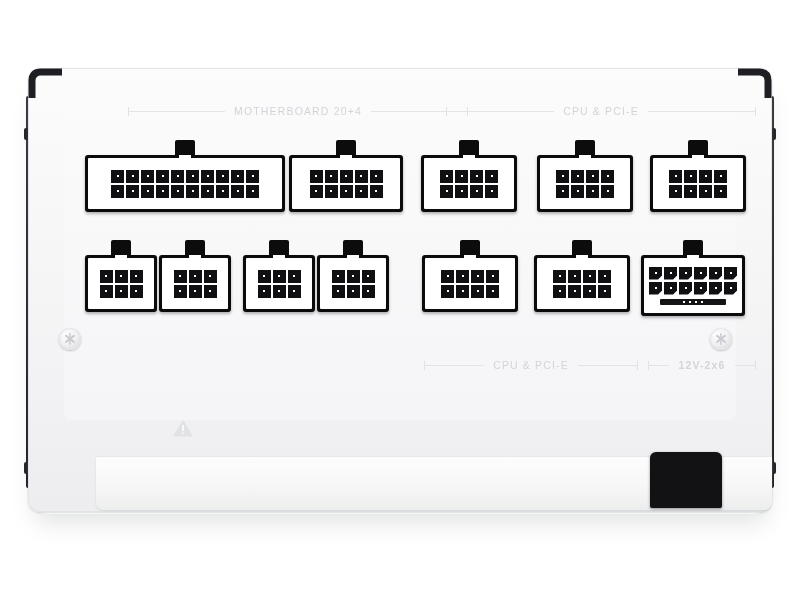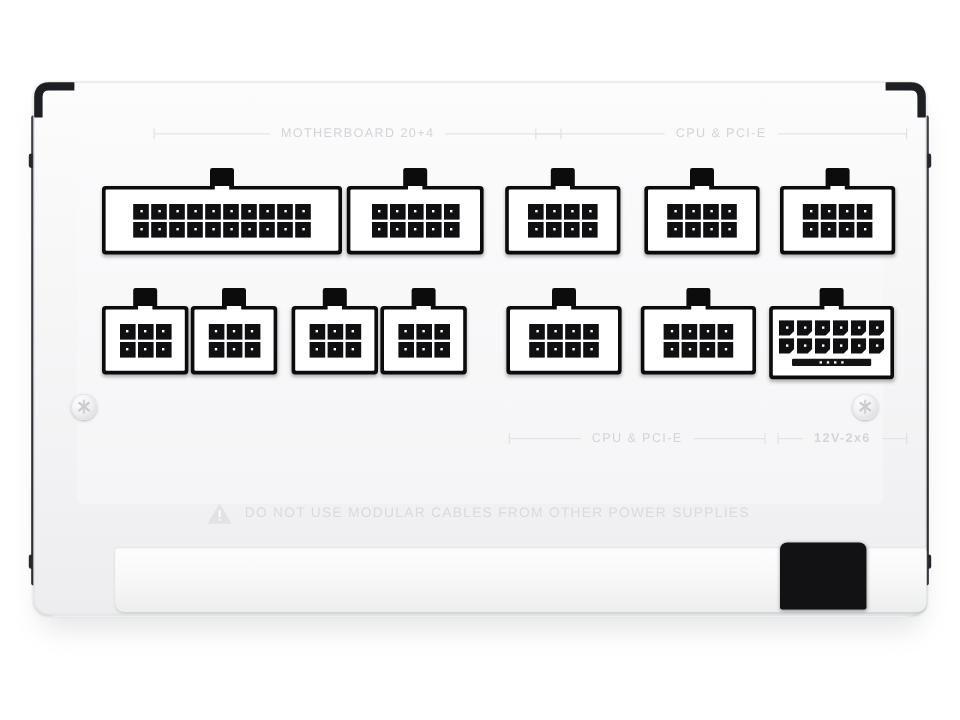--- a/index.html
+++ b/index.html
@@ -721,21 +721,20 @@
         <span class="pz"></span>
       </div>
     </div>
 
   <div class="warning">
     <svg class="warn-tri" viewBox="0 0 22 20">
       <path d="M11 1.5 L21 18.5 L1 18.5 Z" fill="#e1e2e5"></path>
       <rect x="10.2" y="7" width="1.6" height="6" rx=".8" fill="#ffffff"></rect>
       <rect x="10.2" y="14.3" width="1.6" height="1.8" rx=".8" fill="#ffffff"></rect>
     </svg>
-    <span>DO NOT USE MODULAR CABLES FROM OTHER POWER SUPPLIES</span>
   </div>
 
   <div class="bottomstrip"></div>
 
   <div class="sticker">
     <div class="brand">NZXT</div>
     <div class="sub">
       <span>WARRANTY VOID</span><br>
       <span>IF REMOVED</span>
     </div>

